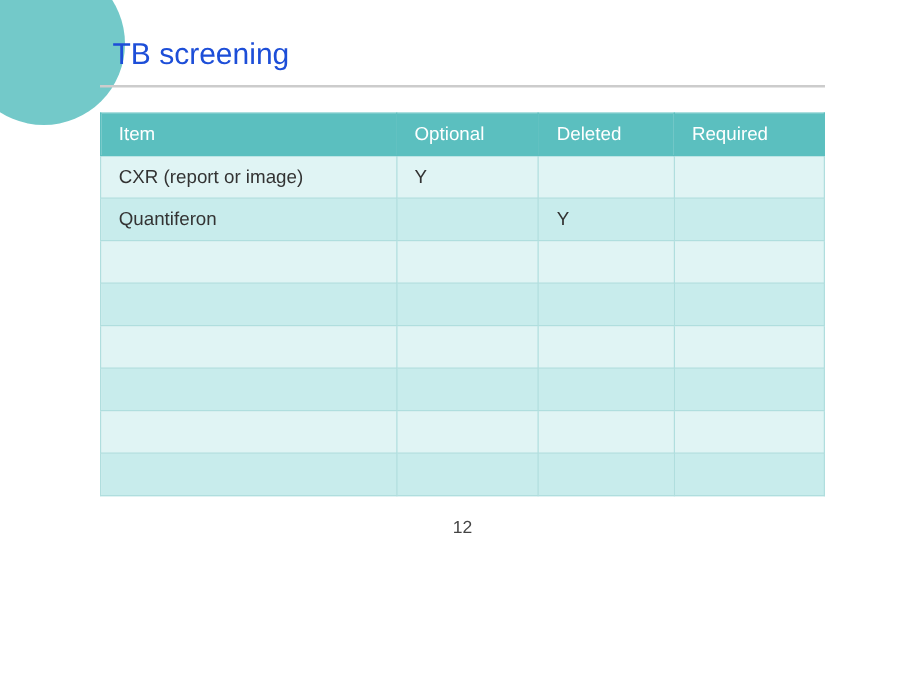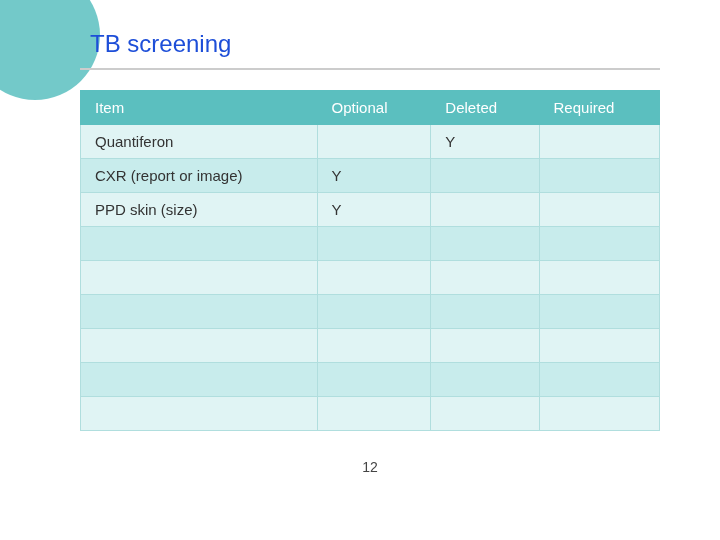--- a/index.html
+++ b/index.html
@@ -86,21 +86,21 @@
 
     tbody tr td {
       padding: 8px 14px;
       color: #333333;
       border: 1px solid #b0dede;
       height: 34px;
     }
 
     .page-number {
       text-align: center;
-      margin-top: 28px;
+      margin-top: 16px;
       font-size: 14px;
       color: #444444;
     }
   </style>
 </head>
 <body>
 
 <div class="page">
   <div class="deco-circle"></div>
 
@@ -113,35 +113,29 @@
         <thead>
           <tr>
             <th>Item</th>
             <th>Optional</th>
             <th>Deleted</th>
             <th>Required</th>
           </tr>
         </thead>
         <tbody>
           <tr>
-            <td>Quantiferon</td>
-            <td></td>
-            <td>Y</td>
-            <td></td>
-          </tr>
-          <tr>
             <td>CXR (report or image)</td>
             <td>Y</td>
             <td></td>
             <td></td>
           </tr>
           <tr>
-            <td>PPD skin (size)</td>
+            <td>Quantiferon</td>
+            <td></td>
             <td>Y</td>
-            <td></td>
             <td></td>
           </tr>
           <tr>
             <td></td>
             <td></td>
             <td></td>
             <td></td>
           </tr>
           <tr>
             <td></td>

